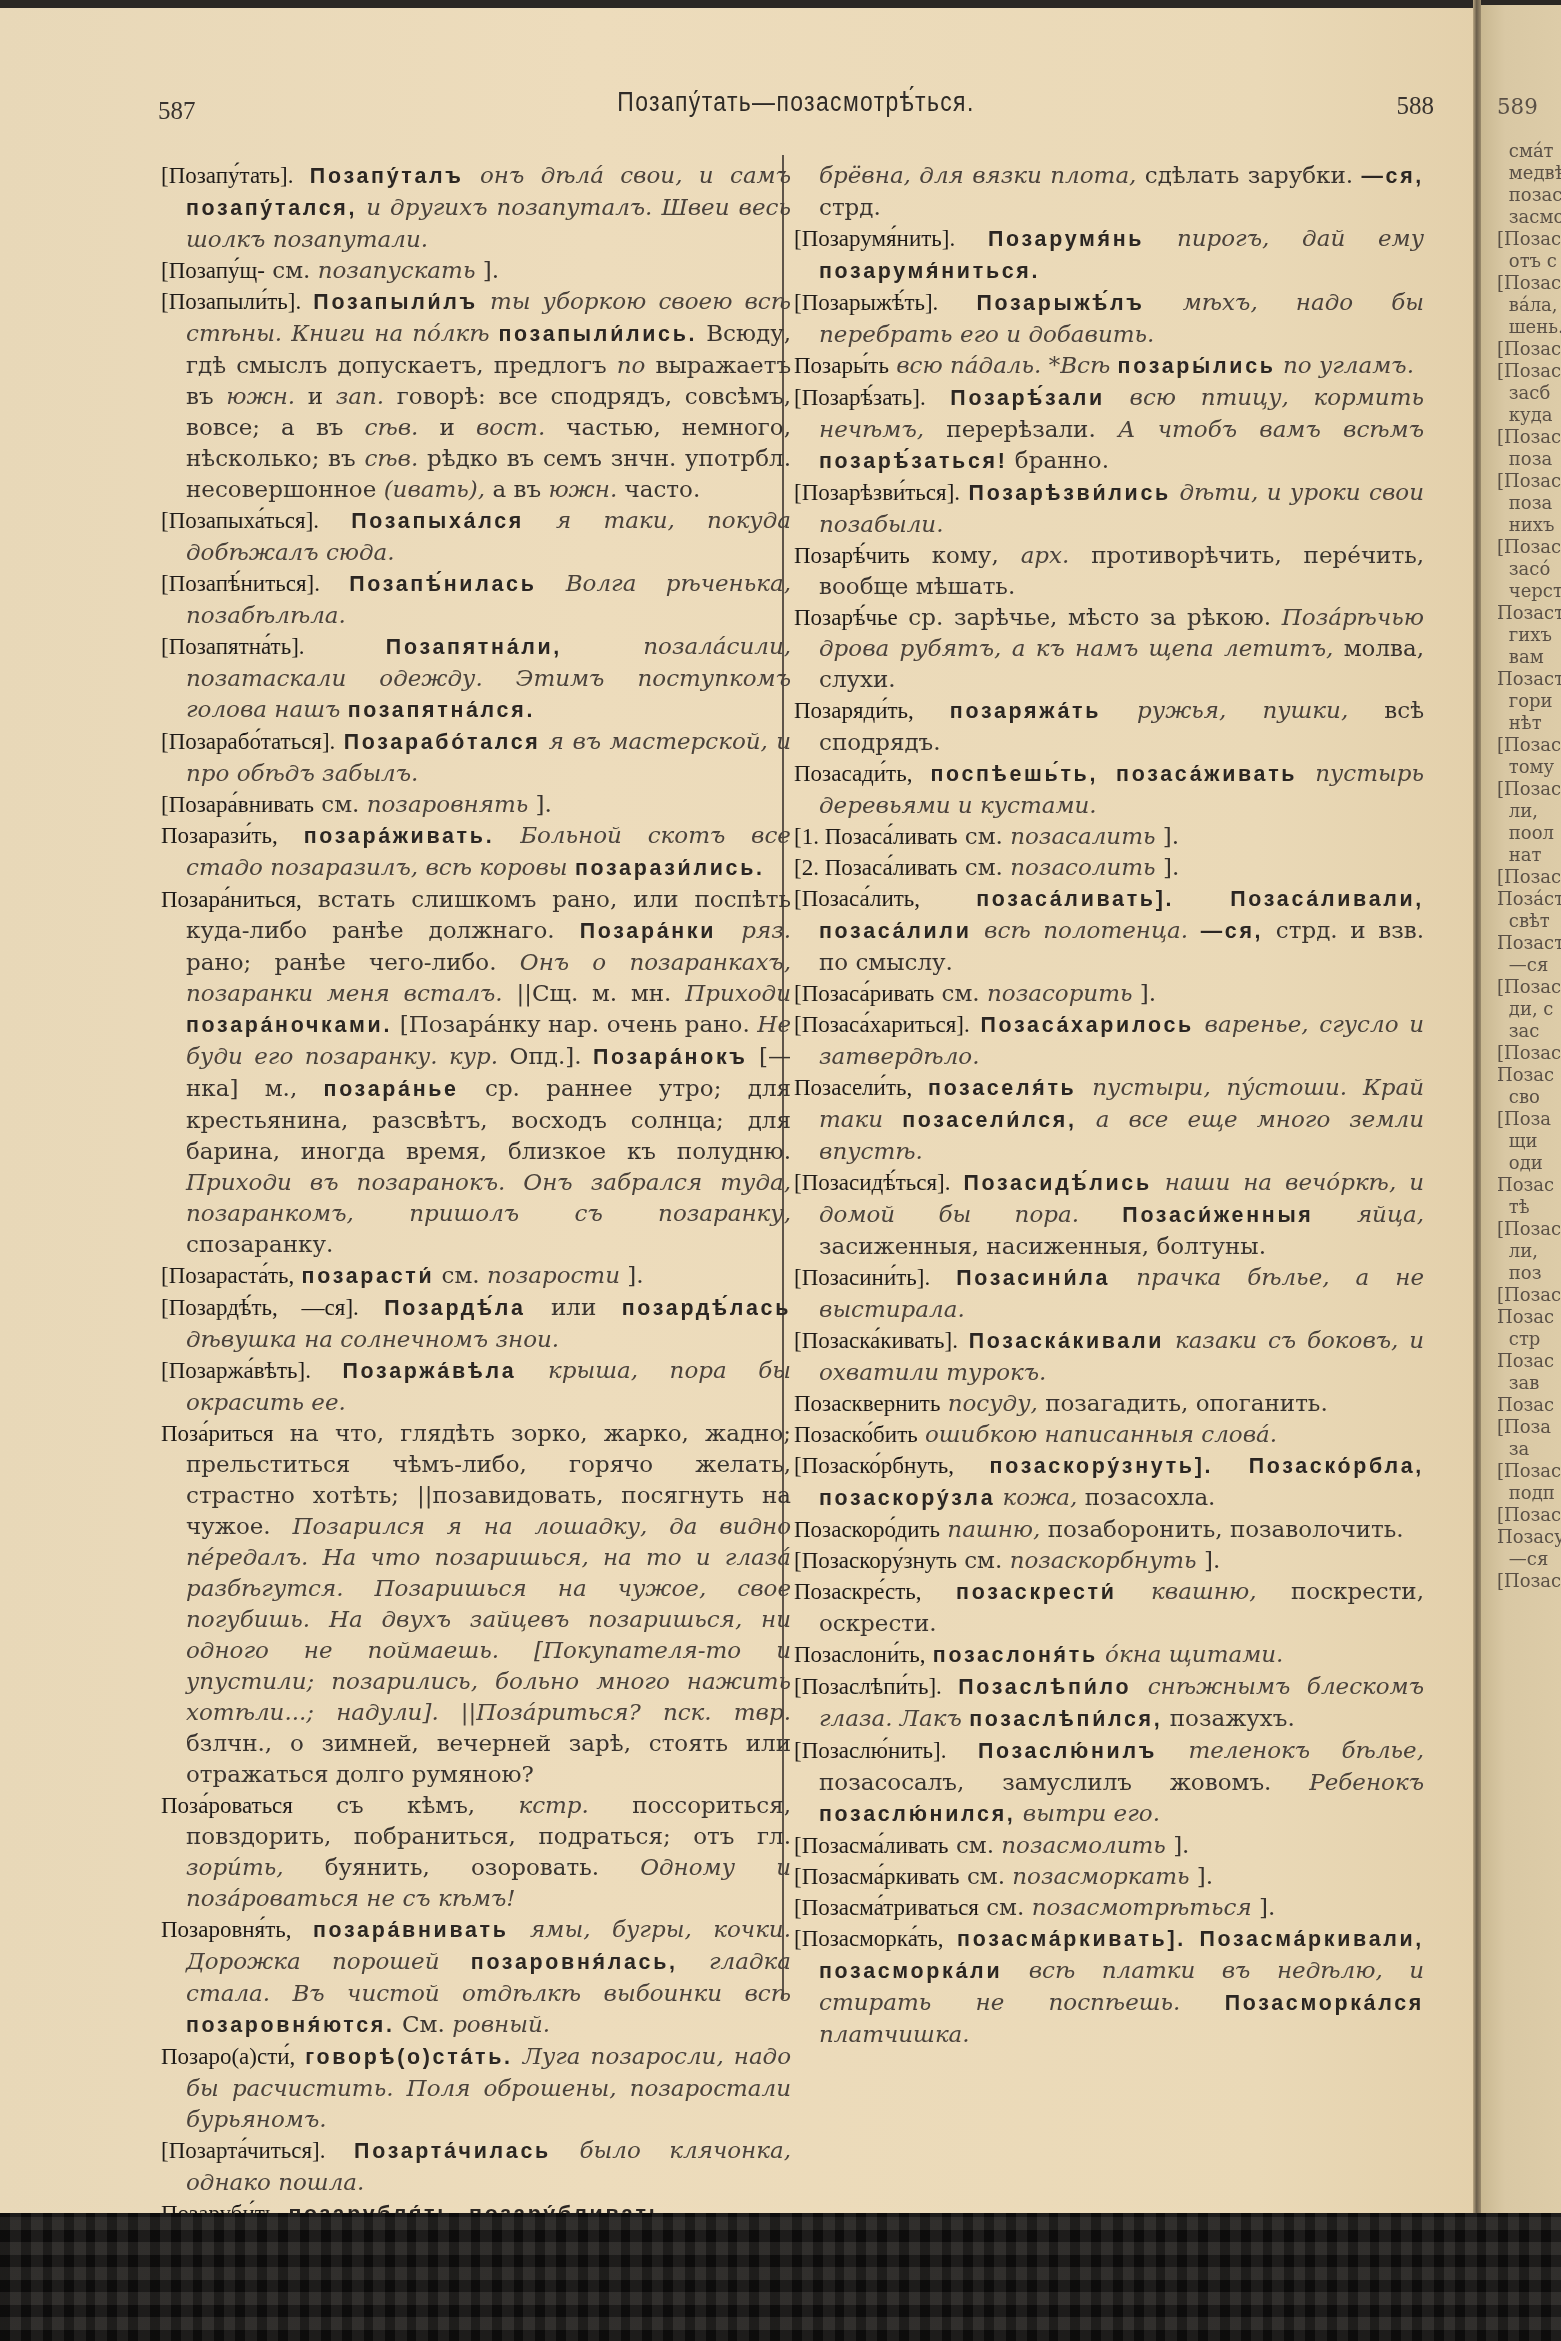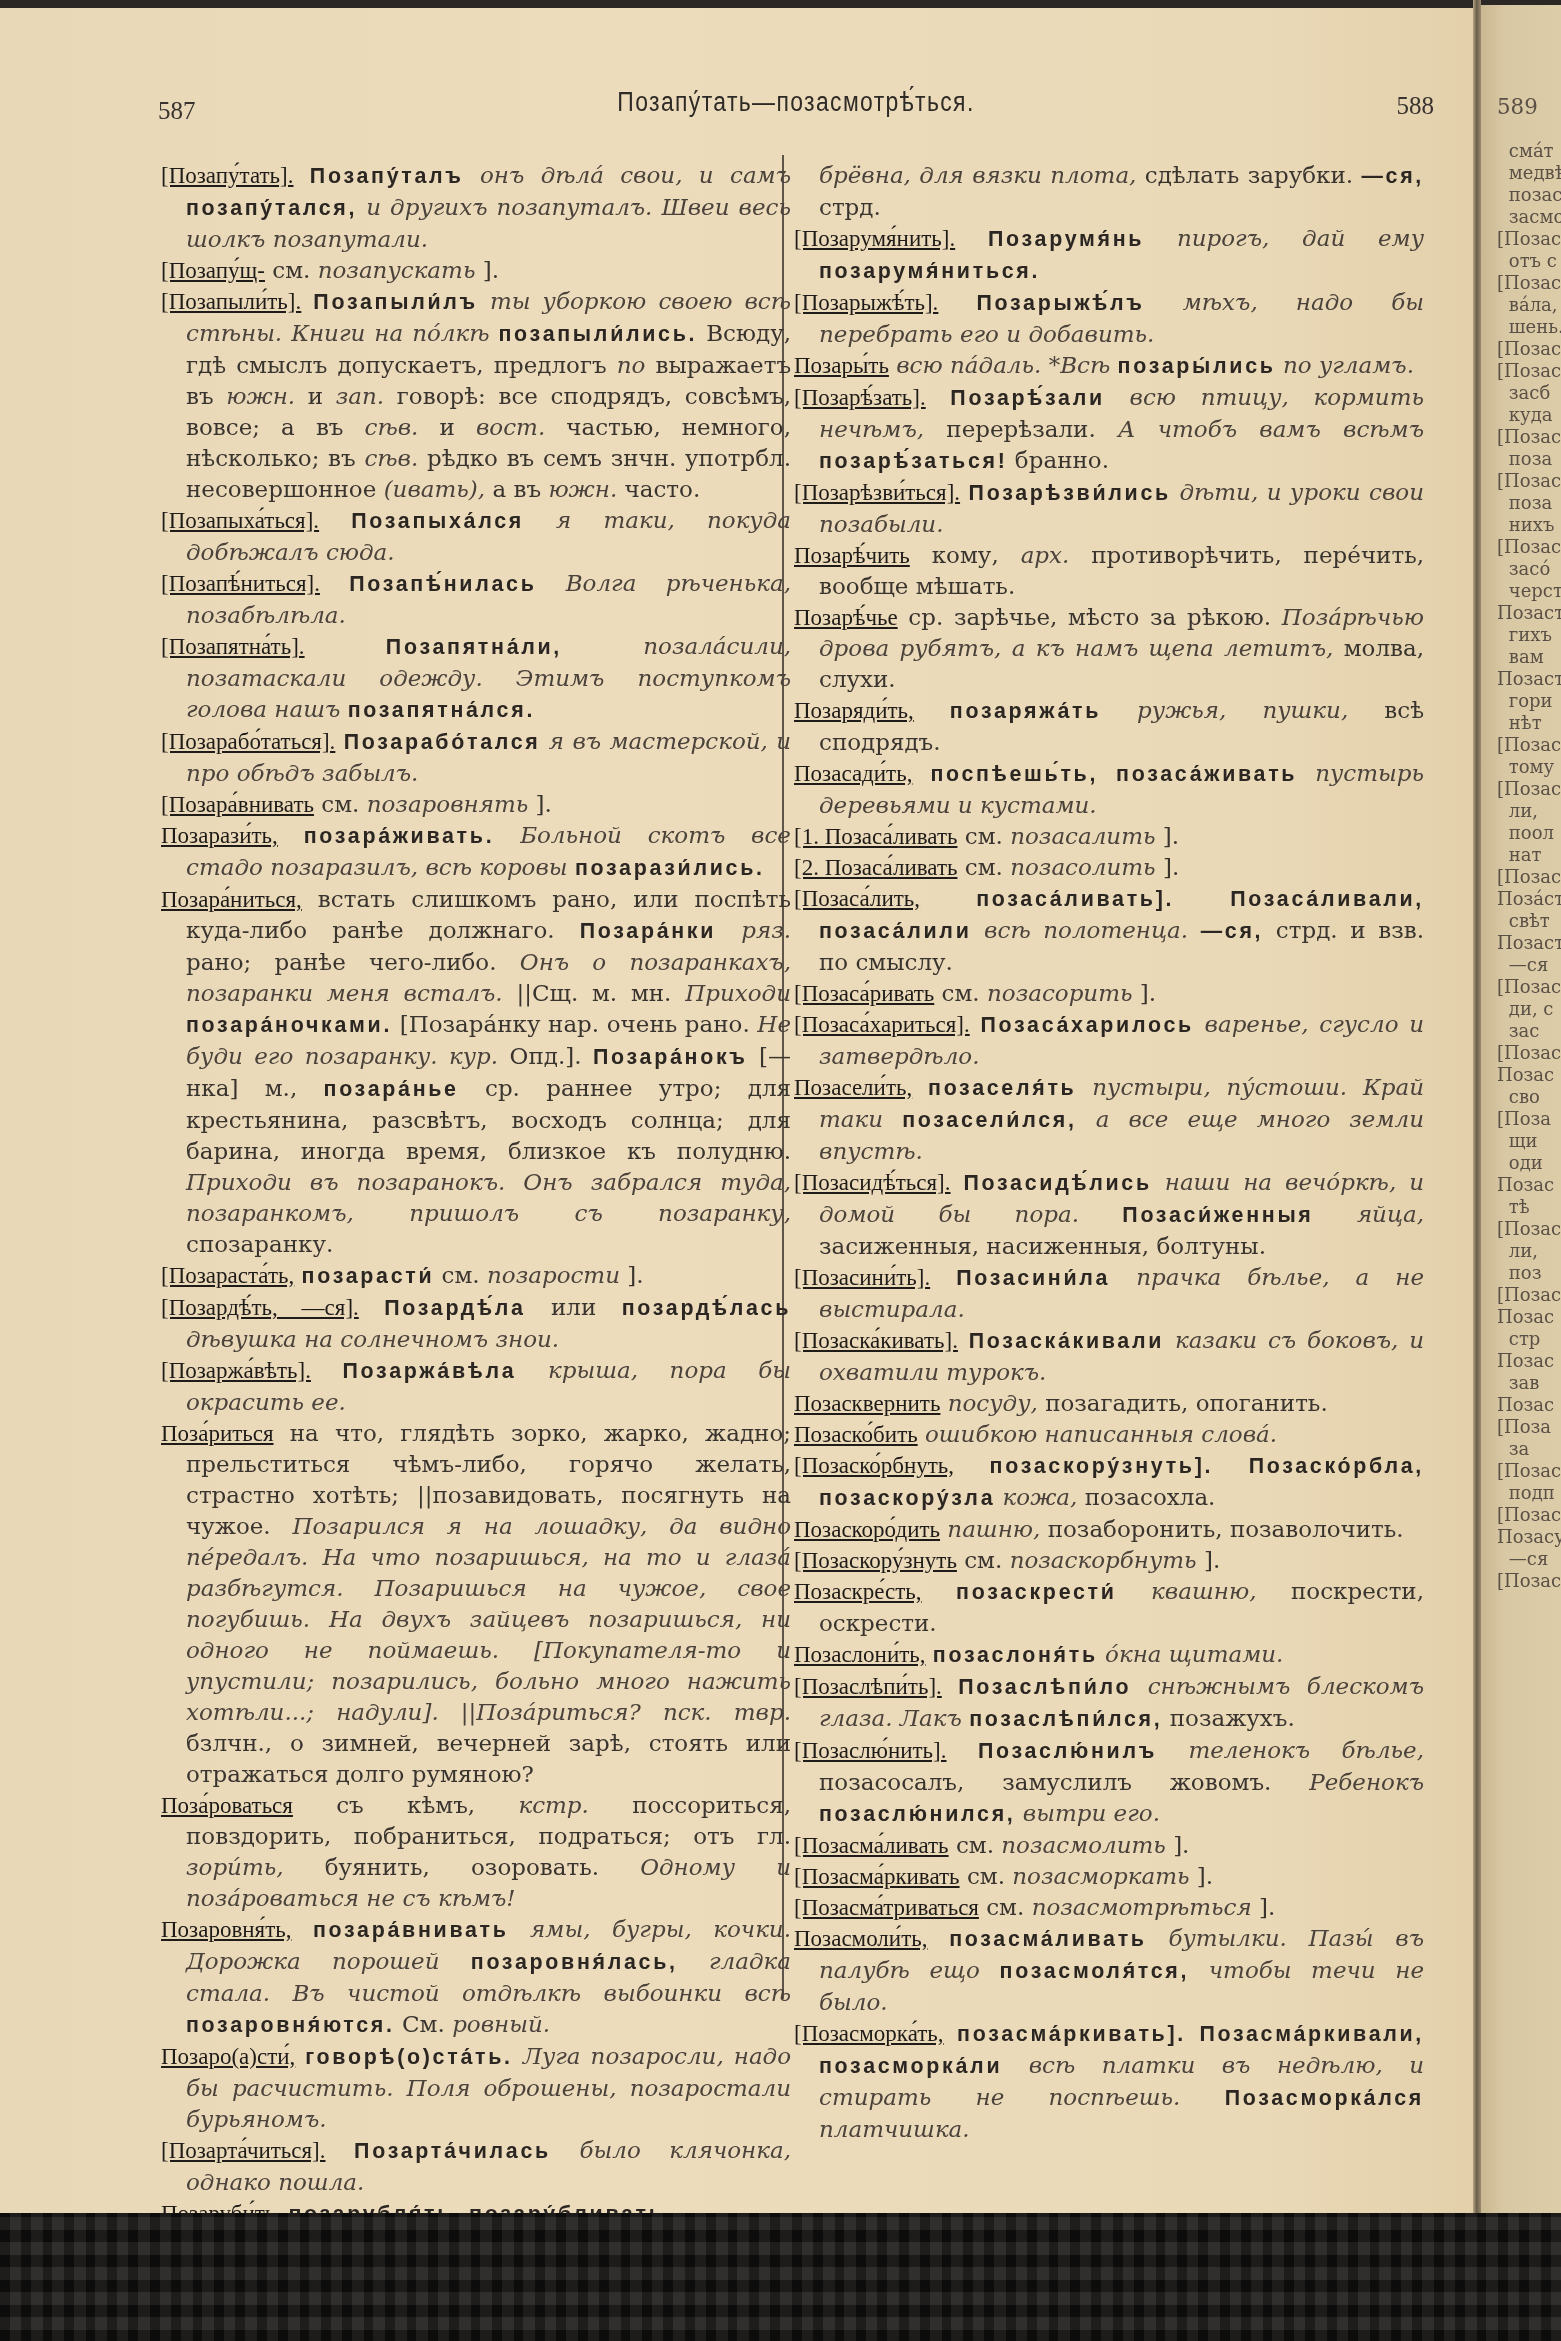--- a/index.html
+++ b/index.html
@@ -14,21 +14,21 @@
   .header{position:absolute;top:86px;left:158px;width:1276px;height:43px;}
   .pnum{position:absolute;top:10.7px;font-family:"Liberation Serif",serif;font-size:25px;color:#3a3430;}
   .pnum.l{left:0;}
   .pnum.r{right:0;top:0;margin-top:6px;}
   .htitle{position:absolute;left:0;right:0;top:1.1px;text-align:center;font-family:"Liberation Sans",sans-serif;font-size:27px;letter-spacing:1.6px;color:#2e2a26;transform:scaleX(.85);}
   .col{position:absolute;top:160px;width:630px;font-size:23px;line-height:31px;color:#2b2622;}
   .col.left{left:161px;}
   .col.right{left:794px;}
   .divider{position:absolute;left:782px;top:155px;width:1.6px;height:1844px;background:#5d544a;}
   .entry{margin:0;text-indent:-25px;padding-left:25px;text-align:justify;}
-  .hw{font-family:"Liberation Serif",serif;font-weight:normal;color:#1f1b18;text-decoration:underline;}
+  .hw{font-family:"Liberation Serif",serif;font-weight:normal;color:#1f1b18;}
   .b{font-family:"Liberation Sans",sans-serif;font-weight:bold;letter-spacing:2.7px;font-size:21.4px;}
   .i{font-style:italic;color:#4a423b;}
   .n{color:#3a342f;}
   .strip{position:absolute;left:16px;top:91px;font-size:18px;line-height:22px;color:#5a5046;white-space:nowrap;}
   .strip .num{font-size:21.4px;margin-bottom:21.4px;display:block;}
 </style>
 </head>
 <body>
 
 <div class="topbar"></div>
@@ -88,21 +88,20 @@
     <p class="entry"><span class="hw">[Позаско́рбнуть,</span> <span class="b">позаскору́знуть].</span> <span class="b">Позаско́рбла,</span> <span class="b">позаскору́зла</span> <span class="i">кожа,</span> <span class="n">позасохла.</span> </p>
     <p class="entry"><span class="hw">Позаскоро́дить</span> <span class="i">пашню,</span> <span class="n">позаборонить, позаволочить.</span> </p>
     <p class="entry"><span class="hw">[Позаскору́знуть</span> <span class="n">см.</span> <span class="i">позаскорбнуть</span> <span class="n">].</span> </p>
     <p class="entry"><span class="hw">Позаскре́сть,</span> <span class="b">позаскрести́</span> <span class="i">квашню,</span> <span class="n">поскрести, оскрести.</span> </p>
     <p class="entry"><span class="hw">Позаслони́ть,</span> <span class="b">позаслоня́ть</span> <span class="i">о́кна щитами.</span> </p>
     <p class="entry"><span class="hw">[Позаслѣпи́ть].</span> <span class="b">Позаслѣпи́ло</span> <span class="i">снѣжнымъ блескомъ глаза. Лакъ</span> <span class="b">позаслѣпи́лся,</span> <span class="n">позажухъ.</span> </p>
     <p class="entry"><span class="hw">[Позаслю́нить].</span> <span class="b">Позаслю́нилъ</span> <span class="i">теленокъ бѣлье,</span> <span class="n">позасосалъ, замуслилъ жовомъ.</span> <span class="i">Ребенокъ</span> <span class="b">позаслю́нился,</span> <span class="i">вытри его.</span> </p>
     <p class="entry"><span class="hw">[Позасма́ливать</span> <span class="n">см.</span> <span class="i">позасмолить</span> <span class="n">].</span> </p>
     <p class="entry"><span class="hw">[Позасма́ркивать</span> <span class="n">см.</span> <span class="i">позасморкать</span> <span class="n">].</span> </p>
     <p class="entry"><span class="hw">[Позасма́триваться</span> <span class="n">см.</span> <span class="i">позасмотрѣться</span> <span class="n">].</span> </p>
-    <p class="entry"><span class="hw">Позасмоли́ть,</span> <span class="b">позасма́ливать</span> <span class="i">бутылки. Пазы́ въ палубѣ ещо</span> <span class="b">позасмоля́тся,</span> <span class="i">чтобы течи не было.</span> </p>
     <p class="entry"><span class="hw">[Позасморка́ть,</span> <span class="b">позасма́ркивать].</span> <span class="b">Позасма́ркивали,</span> <span class="b">позасморка́ли</span> <span class="i">всѣ платки въ недѣлю, и стирать не поспѣешь.</span> <span class="b">Позасморка́лся</span> <span class="i">платчишка.</span> </p>
   </div>
 
 <div class="binding"></div>
 <div class="nextpage">
   <div class="strip" id="strip">
     <span class="num">589</span>
   <div style="padding-left: 11.8px;">сма́т</div>
       <div style="padding-left: 11.8px;">медвѣ</div>
       <div style="padding-left: 11.8px;">позас</div>

